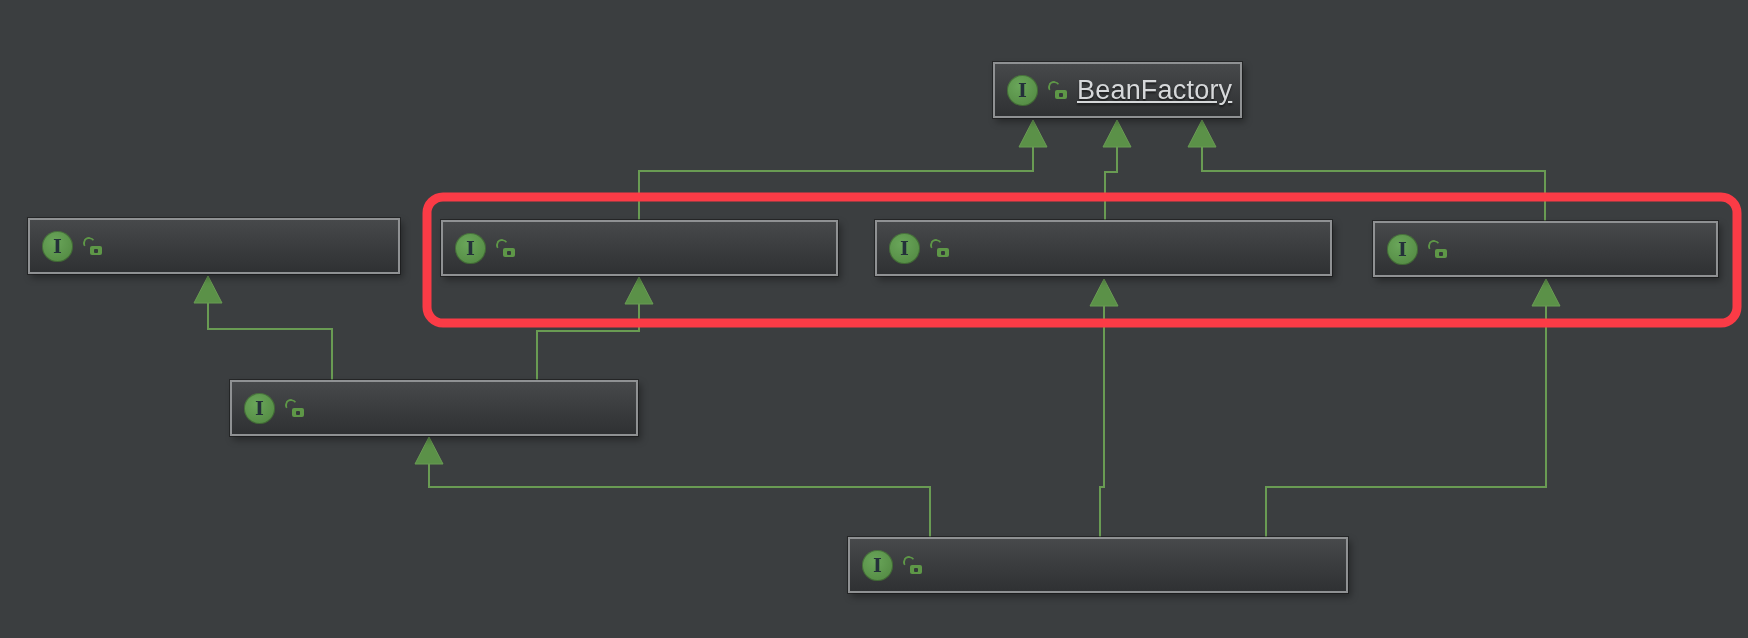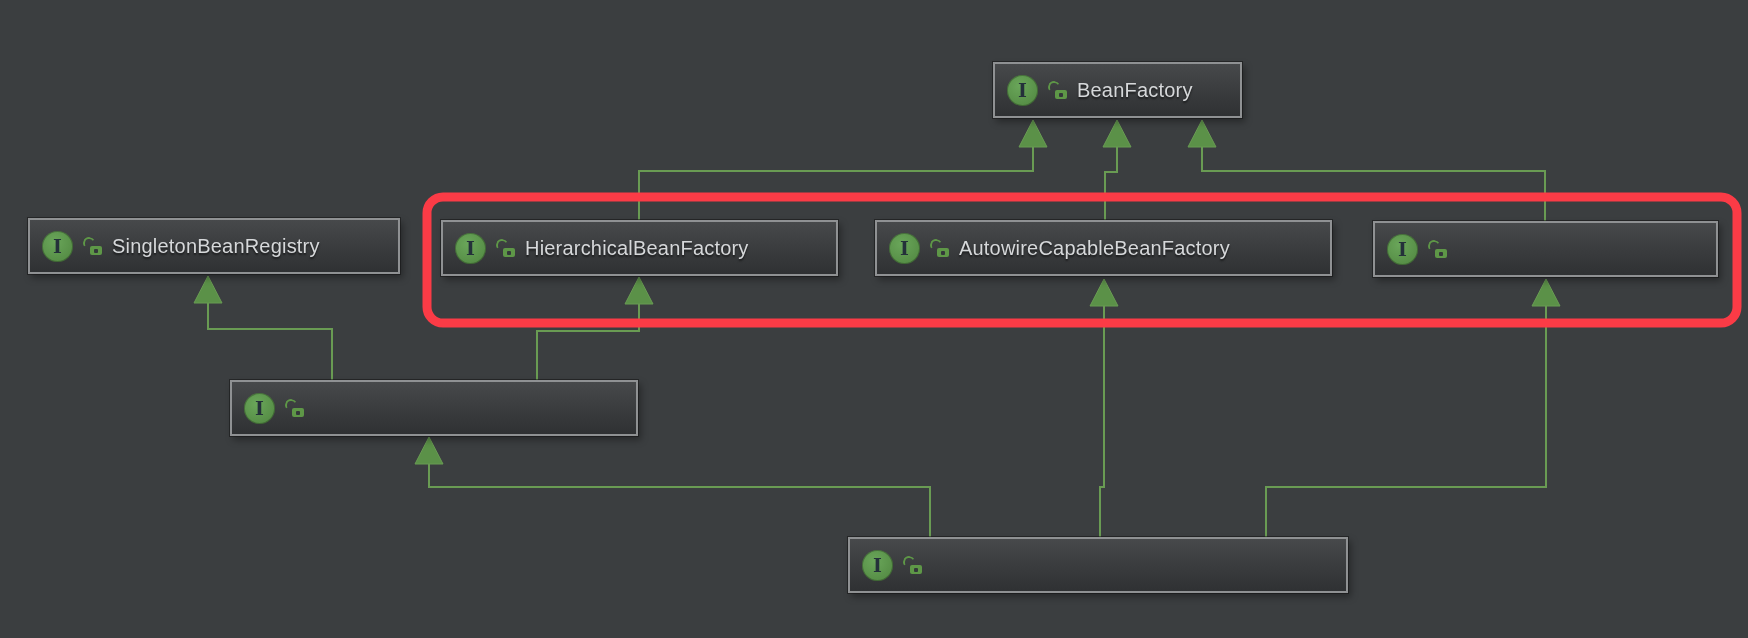--- a/index.html
+++ b/index.html
@@ -21,25 +21,26 @@
     display:flex;align-items:center;
     gap:10px;
     padding:0 16px 0 12px;
     border:2px solid #8f9193;
     background:linear-gradient(180deg,#47494b 0%,#3b3d3f 48%,#2f3133 100%);
     box-shadow:0 0 0 1px rgba(20,20,20,.55), 3px 4px 7px rgba(0,0,0,.35);
     cursor:default;
   }
   .node .label{
     color:#d6d8da;
-    font-size:20px;
+    font-size:27px;
     font-weight:400;
     letter-spacing:.2px;
     white-space:nowrap;
     text-shadow:0 2px 2px rgba(0,0,0,.55);
+    text-decoration:underline;
   }
   .iface-badge{
     width:31px;height:31px;border-radius:50%;
     background:radial-gradient(circle at 40% 35%, #6aa65a 0%, #578f47 70%, #4d8040 100%);
     box-shadow:inset 0 0 0 1px rgba(0,0,0,.25);
     display:flex;align-items:center;justify-content:center;
     color:#24313a;
     font-family:"DejaVu Serif", serif;
     font-weight:700;font-size:19px;line-height:1;
     flex:0 0 auto;
@@ -109,41 +110,38 @@
     <span class="label">BeanFactory</span>
   </div>
 
   <div class="node" style="left:28px;top:218px;width:372px;">
     <span class="iface-badge">I</span>
     <span class="lock-badge">
         <span class="shackle"></span>
         <span class="body"></span>
         <span class="hole"></span>
       </span>
-    <span class="label">SingletonBeanRegistry</span>
   </div>
 
   <div class="node" style="left:441px;top:220px;width:397px;">
     <span class="iface-badge">I</span>
     <span class="lock-badge">
         <span class="shackle"></span>
         <span class="body"></span>
         <span class="hole"></span>
       </span>
-    <span class="label">HierarchicalBeanFactory</span>
   </div>
 
   <div class="node" style="left:875px;top:220px;width:457px;">
     <span class="iface-badge">I</span>
     <span class="lock-badge">
         <span class="shackle"></span>
         <span class="body"></span>
         <span class="hole"></span>
       </span>
-    <span class="label">AutowireCapableBeanFactory</span>
   </div>
 
   <div class="node" style="left:1373px;top:221px;width:345px;">
     <span class="iface-badge">I</span>
     <span class="lock-badge">
         <span class="shackle"></span>
         <span class="body"></span>
         <span class="hole"></span>
       </span>
   </div>

